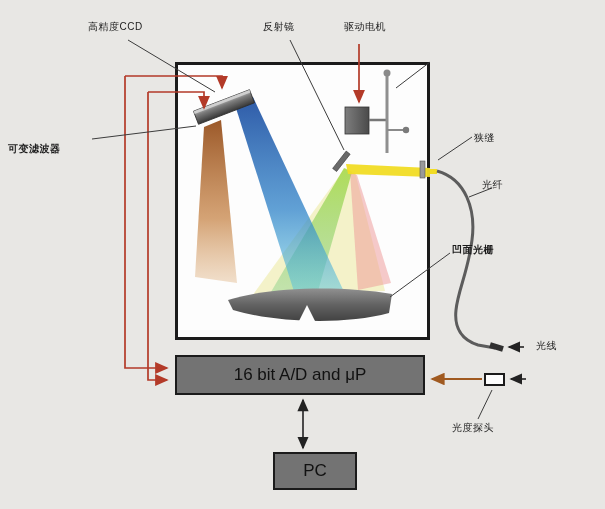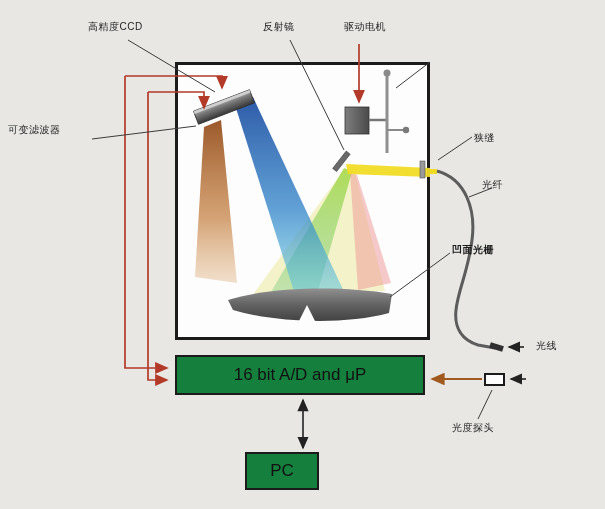--- a/index.html
+++ b/index.html
@@ -3,26 +3,26 @@
 <meta charset="utf-8">
 <style>
   * { margin:0; padding:0; box-sizing:border-box; }
   html,body { background:#d9d9d9; }
   #canvas {
     position:relative; width:605px; height:509px; overflow:hidden;
     background:#e8e7e4;
     font-family:"Liberation Sans","DejaVu Sans",sans-serif;
   }
   .lbl { position:absolute; font-size:10px; color:#1c1c1c; white-space:nowrap; letter-spacing:.5px; }
-  .box { position:absolute; background:#15803d; border:2px solid #1b1b1b; }
+  .box { position:absolute; background:#737373; border:2px solid #1b1b1b; }
   #main-box { left:175px; top:62px; width:255px; height:278px; border-width:3px; background:#fdfdfd; }
   #adc-box { left:175px; top:355px; width:250px; height:40px;
              display:flex; align-items:center; justify-content:center;
              font-size:17px; color:#111; }
-  #pc-box  { left:245px; top:452px; width:74px; height:38px;
+  #pc-box  { left:273px; top:452px; width:84px; height:38px;
              display:flex; align-items:center; justify-content:center;
              font-size:17px; color:#111; }
   #probe   { left:484px; top:373px; width:21px; height:13px; border-width:2px; background:#fdfdfd; }
   svg#overlay { position:absolute; left:0; top:0; pointer-events:none; }
 </style>
 </head>
 <body>
 
 <div id="canvas">
 
@@ -143,20 +143,20 @@
       <line x1="472" y1="137" x2="438" y2="160"></line>
       <line x1="492" y1="188" x2="469" y2="197"></line>
       <line x1="450" y1="253" x2="390" y2="297"></line>
       <line x1="478" y1="419" x2="492" y2="390"></line>
     </g>
   </svg>
 
   <div class="lbl" style="left:88px;  top:20px;">高精度CCD</div>
   <div class="lbl" style="left:263px; top:20px;">反射镜</div>
   <div class="lbl" style="left:344px; top:20px;">驱动电机</div>
-  <div class="lbl" style="left:8px;   top:123px;">可变滤波器</div>
+  <div class="lbl" style="left:8px;   top:142px;font-weight:bold;">可变滤波器</div>
   <div class="lbl" style="left:474px; top:121px;margin-top:10px;">狭缝</div>
   <div class="lbl" style="left:482px; top:178px;">光纤</div>
   <div class="lbl" style="left:452px; top:243px;font-weight:bold;">凹面光栅</div>
   <div class="lbl" style="left:536px; top:339px;">光线</div>
   <div class="lbl" style="left:452px; top:421px;">光度探头</div>
 
 </div>
 
 </body></html>

